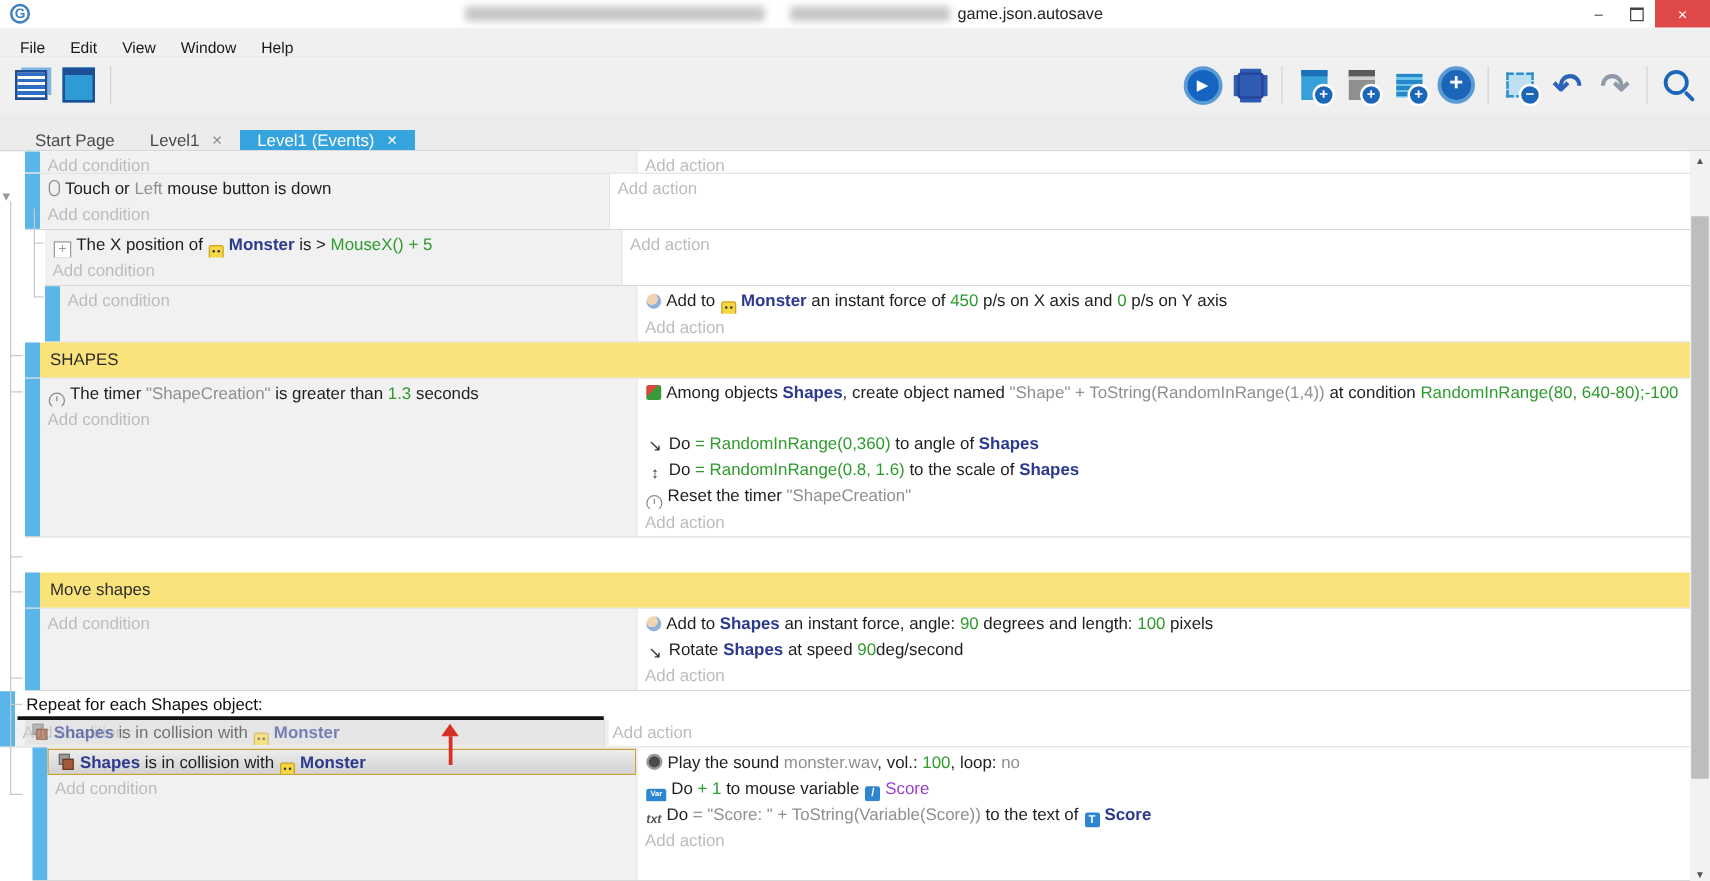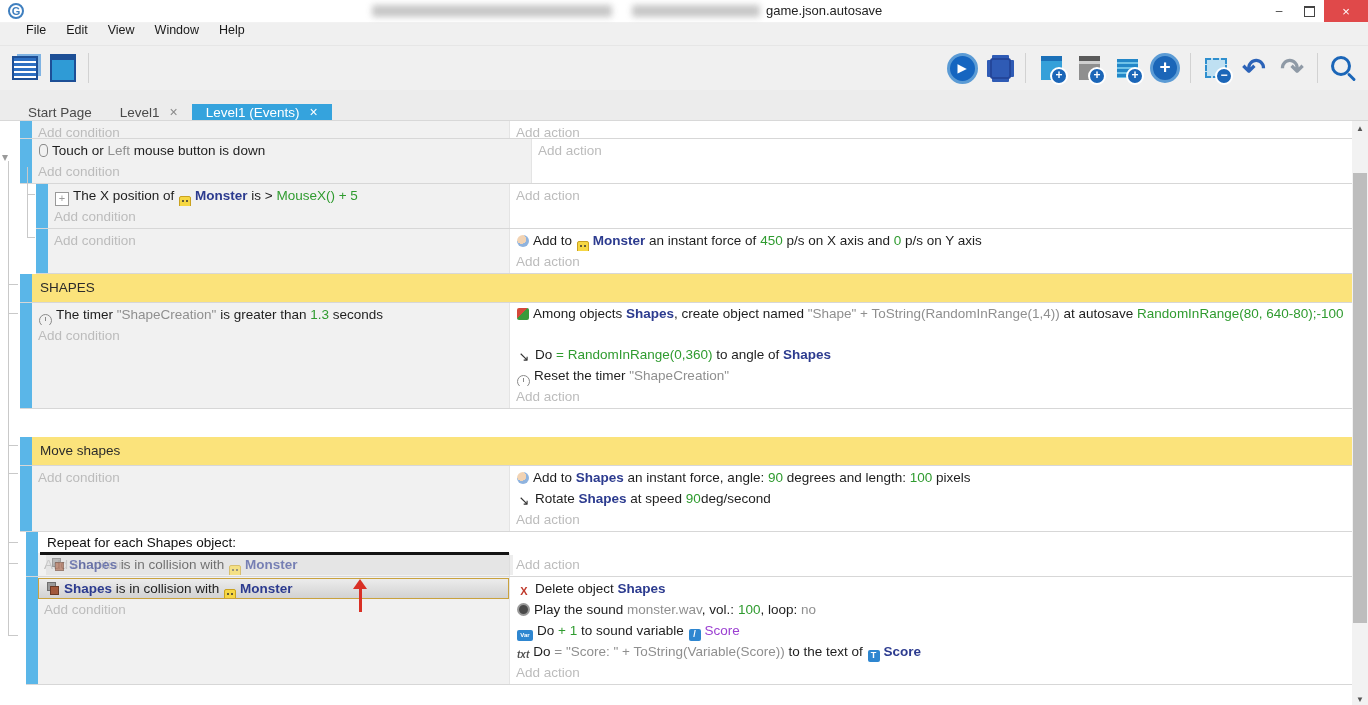--- a/index.html
+++ b/index.html
@@ -11,21 +11,21 @@
   .blur-block{height:12px;border-radius:2px;background:#b9b9b9;filter:blur(3px);opacity:.8}
   #blur1{position:absolute;left:372px;top:5px;width:240px}
   #blur2{position:absolute;left:632px;top:5px;width:128px}
   #title-text{position:absolute;left:766px;top:3px;font-size:13px;color:#222}
   #win-controls{position:absolute;right:0;top:0;height:22px;display:flex;align-items:stretch}
   .win-btn{width:30px;display:flex;align-items:center;justify-content:center;color:#444;font-size:12px;cursor:pointer}
   #btn-max span{width:9px;height:8px;border:1px solid #444;border-top:2px solid #444;display:block}
   #btn-close{width:44px;background:var(--close-red,#e0494a);color:#fff;font-size:13px}
 
   
-  #menu-bar{height:22px;background:#f0f0f0;display:flex;align-items:flex-start;padding-left:16px;border-bottom:1px solid #e6e6e6}
+  #menu-bar{height:22px;background:#f0f0f0;display:flex;align-items:flex-end;padding-left:6px;border-bottom:1px solid #e6e6e6}
   .menu-item{padding:0 10px;font-size:12.5px;color:#1a1a1a;cursor:pointer}
 
   
   #toolbar{height:44px;background:#f0f0f0;display:flex;align-items:center;padding:0 6px}
   .tb-btn{width:36px;height:36px;display:flex;align-items:center;justify-content:center;position:relative;margin:0 1px;cursor:pointer}
   .tb-sep{width:1px;height:30px;background:#d2d2d2;margin:0 6px}
   #tb-right{margin-left:auto;display:flex;align-items:center}
   .ti-project-manager::before{content:"";display:block;width:22px;height:20px;background:repeating-linear-gradient(#2d6fc2 0,#2d6fc2 3px,#fff 3px,#fff 5px);border:2px solid #1d4f96;box-shadow:4px -3px 0 -1px #7fb3e3}
   .ti-start-page::before{content:"";display:block;width:22px;height:20px;background:#2f9bd6;border:2px solid #1d4f96;border-top:6px solid #1d4f96}
   .ti-play::before{content:"▶";display:block;width:25px;height:25px;border-radius:50%;background:#1565c0;color:#fff;font-size:12px;line-height:25px;text-align:center;border:3px solid #5b9bd5}
@@ -194,31 +194,31 @@
               <div class="act">
                 <div class="line ph">Add action</div>
               </div>
             </div>
           </div>
         </div>
         <div class="event" style="margin-left: 20px;">
           <div class="bar"></div>
           <div style="flex: 1 1 0%; display: flex; flex-direction: column; min-width: 0px; position: relative;">
             <div class="cells">
-              <div class="cond" style="width: 499px;">
+              <div class="cond" style="width: 455px;">
                 <div class="line"><span class="ic ic-mouse"></span><span class="seg-p">Touch or </span><span class="seg-g">Left</span><span class="seg-p"> mouse button is down</span></div>
                 <div class="line ph">Add condition</div>
               </div>
               <div class="act">
                 <div class="line ph">Add action</div>
               </div>
             </div>
           </div>
         </div>
-        <div class="event" style="margin-left: 36px;">
+        <div class="event" style="margin-left: 36px; flex-direction: column;">
           <div class="bar"></div>
           <div style="flex: 1 1 0%; display: flex; flex-direction: column; min-width: 0px; position: relative;">
             <div class="cells">
               <div class="cond" style="width: 461px;">
                 <div class="line"><span class="ic ic-position"></span><span class="seg-p">The X position of </span><span class="ic ic-monster"></span><span class="seg-o">Monster</span><span class="seg-p"> is &gt; </span><span class="seg-v">MouseX() + 5</span></div>
                 <div class="line ph">Add condition</div>
               </div>
               <div class="act">
                 <div class="line ph">Add action</div>
               </div>
@@ -245,22 +245,23 @@
         </div>
         <div class="event" style="margin-left: 20px;">
           <div class="bar"></div>
           <div style="flex: 1 1 0%; display: flex; flex-direction: column; min-width: 0px; position: relative;">
             <div class="cells">
               <div class="cond" style="width: 477px;">
                 <div class="line"><span class="ic ic-timer"></span><span class="seg-p">The timer </span><span class="seg-g">"ShapeCreation"</span><span class="seg-p"> is greater than </span><span class="seg-v">1.3</span><span class="seg-p"> seconds</span></div>
                 <div class="line ph">Add condition</div>
               </div>
               <div class="act">
-                <div class="line wrap"><span class="ic ic-create"></span><span class="seg-p">Among objects </span><span class="seg-o">Shapes</span><span class="seg-p">, create object named </span><span class="seg-g">"Shape" + ToString(RandomInRange(1,4))</span><span class="seg-p"> at autosave </span><span class="seg-v">RandomInRange(80, 640-80);-100</span></div>
+                <div class="line wrap"><span class="ic ic-create"></span><span class="seg-p">Among objects </span><span class="seg-o">Shapes</span><span class="seg-p">, create object named </span><span class="seg-g">"Shape" + ToString(RandomInRange(1,4))</span><span class="seg-p"> at condition </span><span class="seg-v">RandomInRange(80, 640-80);-100</span></div>
                 <div class="line"><span class="ic ic-angle"></span><span class="seg-p">Do </span><span class="seg-v">= RandomInRange(0,360)</span><span class="seg-p"> to angle of </span><span class="seg-o">Shapes</span></div>
+                <div class="line"><span class="ic ic-scale"></span><span class="seg-p">Do </span><span class="seg-v">= RandomInRange(0.8, 1.6)</span><span class="seg-p"> to the scale of </span><span class="seg-o">Shapes</span></div>
                 <div class="line"><span class="ic ic-timer"></span><span class="seg-p">Reset the timer </span><span class="seg-g">"ShapeCreation"</span></div>
                 <div class="line ph">Add action</div>
               </div>
             </div>
           </div>
         </div>
         <div class="event" style="margin-left: 20px; margin-top: 28px;">
           <div class="bar"></div>
           <div class="hdr">Move shapes</div>
         </div>
@@ -272,21 +273,21 @@
                 <div class="line ph">Add condition</div>
               </div>
               <div class="act">
                 <div class="line"><span class="ic ic-force"></span><span class="seg-p">Add to </span><span class="seg-o">Shapes</span><span class="seg-p"> an instant force, angle: </span><span class="seg-v">90</span><span class="seg-p"> degrees and length: </span><span class="seg-v">100</span><span class="seg-p"> pixels</span></div>
                 <div class="line"><span class="ic ic-angle"></span><span class="seg-p">Rotate </span><span class="seg-o">Shapes</span><span class="seg-p"> at speed </span><span class="seg-v">90</span><span class="seg-p">deg/second</span></div>
                 <div class="line ph">Add action</div>
               </div>
             </div>
           </div>
         </div>
-        <div class="event" style="margin-left: 26px;">
+        <div class="event" style="">
           <div class="bar"></div>
           <div style="flex: 1 1 0%; display: flex; flex-direction: column; min-width: 0px; position: relative;">
             <div class="rtitle">Repeat for each Shapes object:</div>
             <div class="ins-line" style="width: 469px;"></div>
             <div class="ghost" style="width: 459px;"><span class="ic ic-collision"></span><span class="seg-o">Shapes</span><span class="seg-p"> is in collision with </span><span class="ic ic-monster"></span><span class="seg-o">Monster</span></div>
             <div class="cells">
               <div class="cond" style="width: 471px;">
                 <div class="line ph">Add condition</div>
               </div>
               <div class="act">
@@ -297,23 +298,22 @@
         </div>
         <div class="event" style="margin-left: 26px; min-height: 106px;">
           <div class="bar"></div>
           <div style="flex: 1 1 0%; display: flex; flex-direction: column; min-width: 0px; position: relative;">
             <div class="cells">
               <div class="cond" style="width: 471px;">
                 <div class="line sel"><span class="ic ic-collision"></span><span class="seg-o">Shapes</span><span class="seg-p"> is in collision with </span><span class="ic ic-monster"></span><span class="seg-o">Monster</span></div>
                 <div class="line ph">Add condition</div>
               </div>
               <div class="act">
-                <div class="line"><span class="ic ic-delete"></span><span class="seg-p">Delete object </span><span class="seg-o">Shapes</span></div>
                 <div class="line"><span class="ic ic-sound"></span><span class="seg-p">Play the sound </span><span class="seg-g">monster.wav</span><span class="seg-p">, vol.: </span><span class="seg-v">100</span><span class="seg-p">, loop: </span><span class="seg-g">no</span></div>
-                <div class="line"><span class="ic ic-var"></span><span class="seg-p">Do </span><span class="seg-v">+ 1</span><span class="seg-p"> to sound variable </span><span class="ic ic-scenevar"></span><span class="seg-vr">Score</span></div>
+                <div class="line"><span class="ic ic-var"></span><span class="seg-p">Do </span><span class="seg-v">+ 1</span><span class="seg-p"> to mouse variable </span><span class="ic ic-scenevar"></span><span class="seg-vr">Score</span></div>
                 <div class="line"><span class="ic ic-text"></span><span class="seg-p">Do </span><span class="seg-g">= "Score: " + ToString(Variable(Score))</span><span class="seg-p"> to the text of </span><span class="ic ic-textobj"></span><span class="seg-o">Score</span></div>
                 <div class="line ph">Add action</div>
               </div>
             </div>
           </div>
         </div>
       </div>
 
     <div class="expander" style="left:2px;top:30px">▾</div>
     <div class="rail" style="left:8px;top:40px;width:1px;height:475px"></div>

